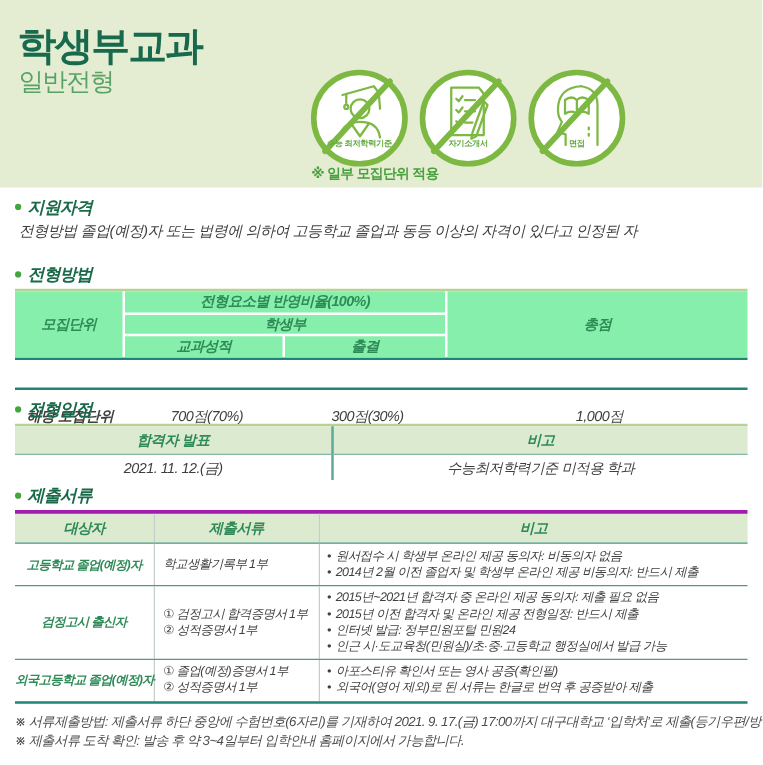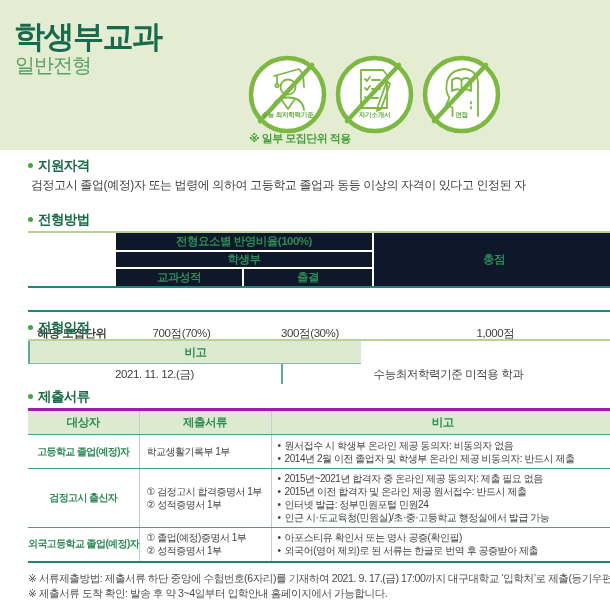--- a/index.html
+++ b/index.html
@@ -14,32 +14,32 @@
   .hero-subtitle{position:absolute;left:15px;top:52px;font-size:20px;color:#58a266;letter-spacing:-1px;}
   .badges{position:absolute;left:247px;top:54px;display:flex;gap:6px;}
   .badge{width:81px;height:81px;position:relative;}
   .badge svg{position:absolute;inset:0;}
   .badge-label{
     position:absolute;bottom:15px;left:0;width:100%;text-align:center;
     font-size:6.6px;font-weight:bold;color:#63a93e;letter-spacing:-0.3px;z-index:2;
   }
   .hero-note{position:absolute;left:249px;top:131px;font-size:11px;font-weight:bold;color:#48a03c;letter-spacing:-0.5px;}
   
-  .content{padding:0 28px;}
+  .content{padding:0 12px;font-style:italic;}
   .sec-title{display:flex;align-items:center;gap:5px;font-size:13.5px;font-weight:800;color:#1a6a4a;letter-spacing:-0.6px;height:15px;}
   .bullet{width:5px;height:5px;border-radius:50%;background:#42a63c;flex:0 0 auto;}
   .mt8{margin-top:8px;} .mt7{margin-top:21px;} .mt9{margin-top:9px;} .mt5{margin-top:5px;}
   .body-text{margin:4px 0 0 3px;font-size:12px;color:#3f3f3f;letter-spacing:-0.4px;height:14px;white-space:nowrap;}
   
   .t1{margin-top:4px;width:586px;}
   .t1-head{
     display:grid;grid-template-columns:86px 126px 128px 240px;grid-template-rows:17px 15px 17px;
     gap:2px;background:#ffffff;border-top:2px solid #b7d295;
   }
-  .hcell{background:#0f172a;color:#2e8a57;font-weight:bold;font-size:11.5px;letter-spacing:-0.5px;
+  .hcell{background:#86efac;color:#2e8a57;font-weight:bold;font-size:11.5px;letter-spacing:-0.5px;
     display:flex;align-items:center;justify-content:center;}
   .c-unit{grid-column:1;grid-row:1/4;}
   .c-ratio{grid-column:2/4;grid-row:1;}
   .c-record{grid-column:2/4;grid-row:2;}
   .c-grades{grid-column:2;grid-row:3;}
   .c-att{grid-column:3;grid-row:3;}
   .c-total{grid-column:4;grid-row:1/4;}
   .t1-data{display:flex;border-top:2px solid #1e8577;border-bottom:2px solid #1e8577;height:22px;}
   .dcell{display:flex;align-items:center;justify-content:center;font-size:11.5px;color:#3f3f3f;letter-spacing:-0.4px;box-sizing:border-box;margin-top:45px;}
   .dcell.first{font-weight:bold;}
@@ -131,29 +131,30 @@
 
   <div class="hero-note">※ 일부 모집단위 적용</div>
 </div>
 
 <div class="content">
 
   <div class="sec-title mt8">
     <span class="bullet"></span>
     <span>지원자격</span>
   </div>
-  <div class="body-text">검정고시 졸업(예정)자 또는 법령에 의하여 고등학교 졸업과 동등 이상의 자격이 있다고 인정된 자</div>
+  <div class="body-text">전형방법 졸업(예정)자 또는 법령에 의하여 고등학교 졸업과 동등 이상의 자격이 있다고 인정된 자</div>
 
   <div class="sec-title mt7">
     <span class="bullet"></span>
     <span>전형방법</span>
   </div>
 
   <div class="t1">
     <div class="t1-head">
+      <div class="hcell c-unit">모집단위</div>
       <div class="hcell c-ratio">전형요소별 반영비율(100%)</div>
       <div class="hcell c-record">학생부</div>
       <div class="hcell c-grades">교과성적</div>
       <div class="hcell c-att">출결</div>
       <div class="hcell c-total">총점</div>
     </div>
     <div class="t1-data">
       <div class="dcell first w1">해당 모집단위</div>
       <div class="dcell w2">700점(70%)</div>
       <div class="dcell w3">300점(30%)</div>
@@ -161,20 +162,21 @@
     </div>
   </div>
 
   <div class="sec-title mt8">
     <span class="bullet"></span>
     <span>전형일정</span>
   </div>
 
   <div class="t2">
     <div class="t2-row t2-head">
+      <div class="t2-cell t2-c1">합격자 발표</div>
       <div class="t2-cell t2-c2">비고</div>
     </div>
     <div class="t2-row t2-body">
       <div class="t2-cell t2-c1">2021. 11. 12.(금)</div>
       <div class="t2-cell t2-c2">수능최저학력기준 미적용 학과</div>
     </div>
   </div>
 
 
   <div class="sec-title mt5">
@@ -208,21 +210,21 @@
         </td>
       </tr>
       <tr style="height:55px;">
         <td class="cell-target">검정고시 출신자</td>
         <td>
           <div class="doc-line">① 검정고시 합격증명서 1부</div>
           <div class="doc-line">② 성적증명서 1부</div>
         </td>
         <td>
           <div class="note-line">2015년~2021년 합격자 중 온라인 제공 동의자: 제출 필요 없음</div>
-          <div class="note-line">2015년 이전 합격자 및 온라인 제공 원서접수: 반드시 제출</div>
+          <div class="note-line">2015년 이전 합격자 및 온라인 제공 전형일정: 반드시 제출</div>
           <div class="note-line">인터넷 발급: 정부민원포털 민원24</div>
           <div class="note-line">인근 시·도교육청(민원실)/초·중·고등학교 행정실에서 발급 가능</div>
         </td>
       </tr>
       <tr style="height:34px;">
         <td class="cell-target">외국고등학교 졸업(예정)자</td>
         <td>
           <div class="doc-line">① 졸업(예정)증명서 1부</div>
           <div class="doc-line">② 성적증명서 1부</div>
         </td>

